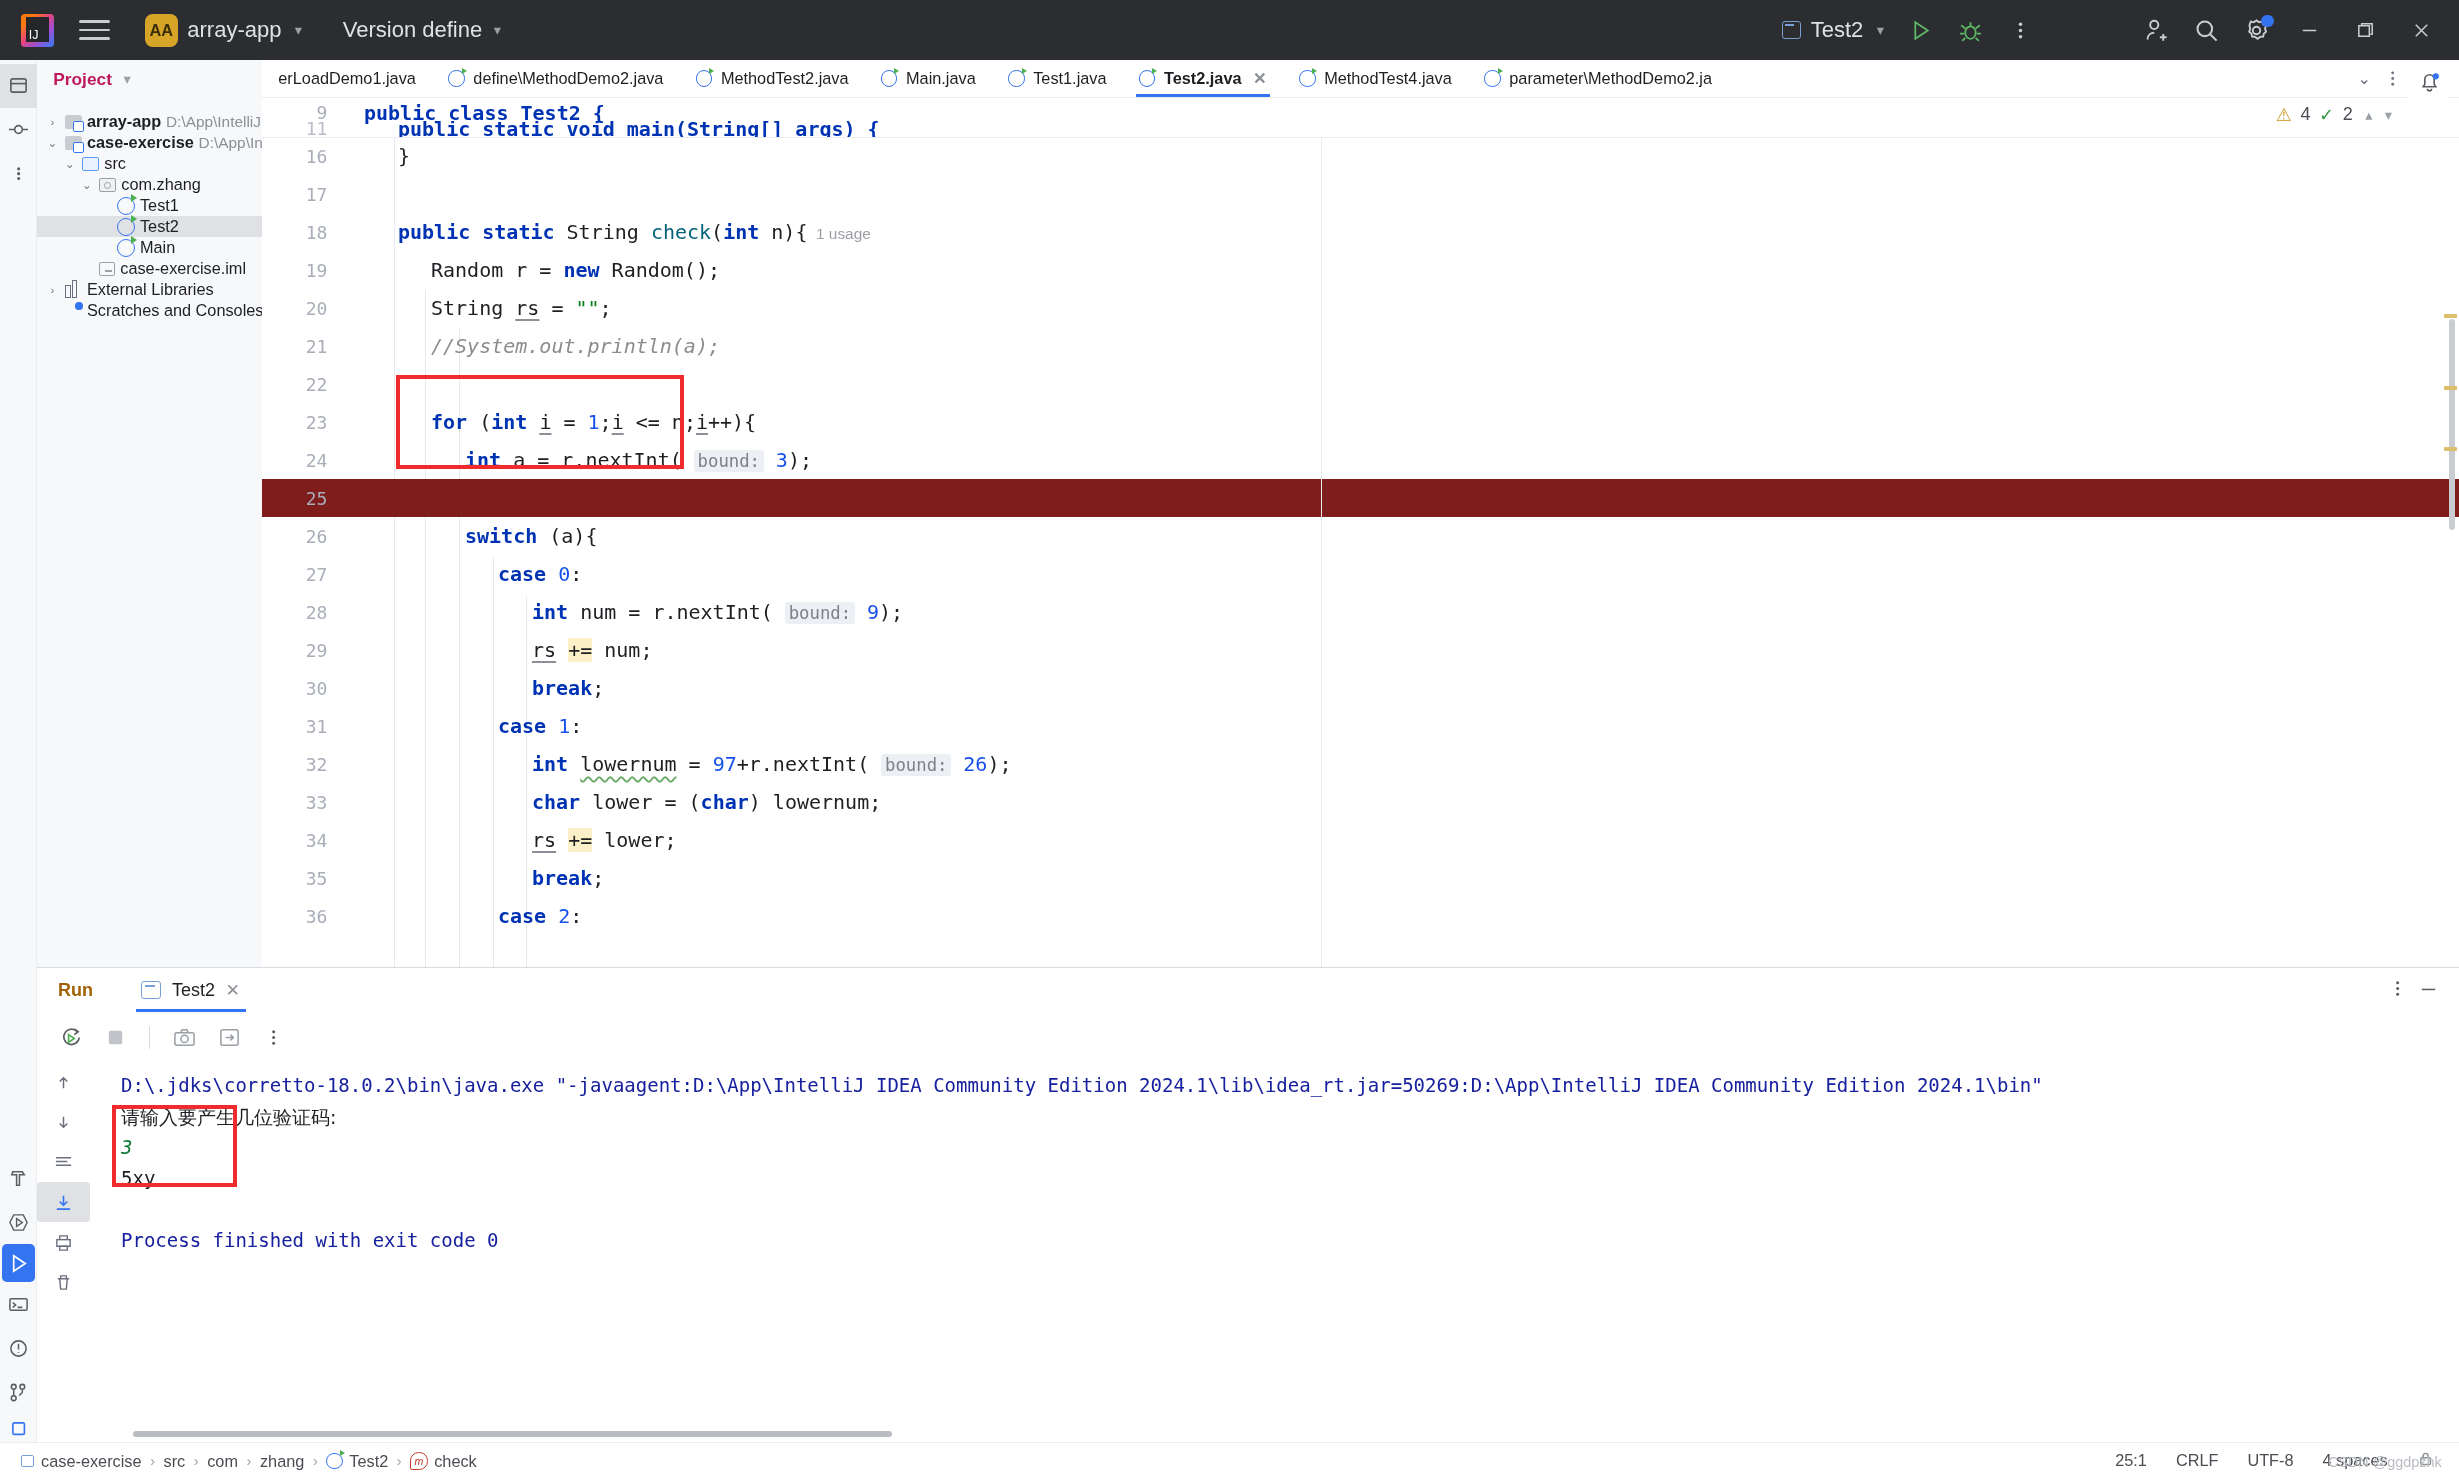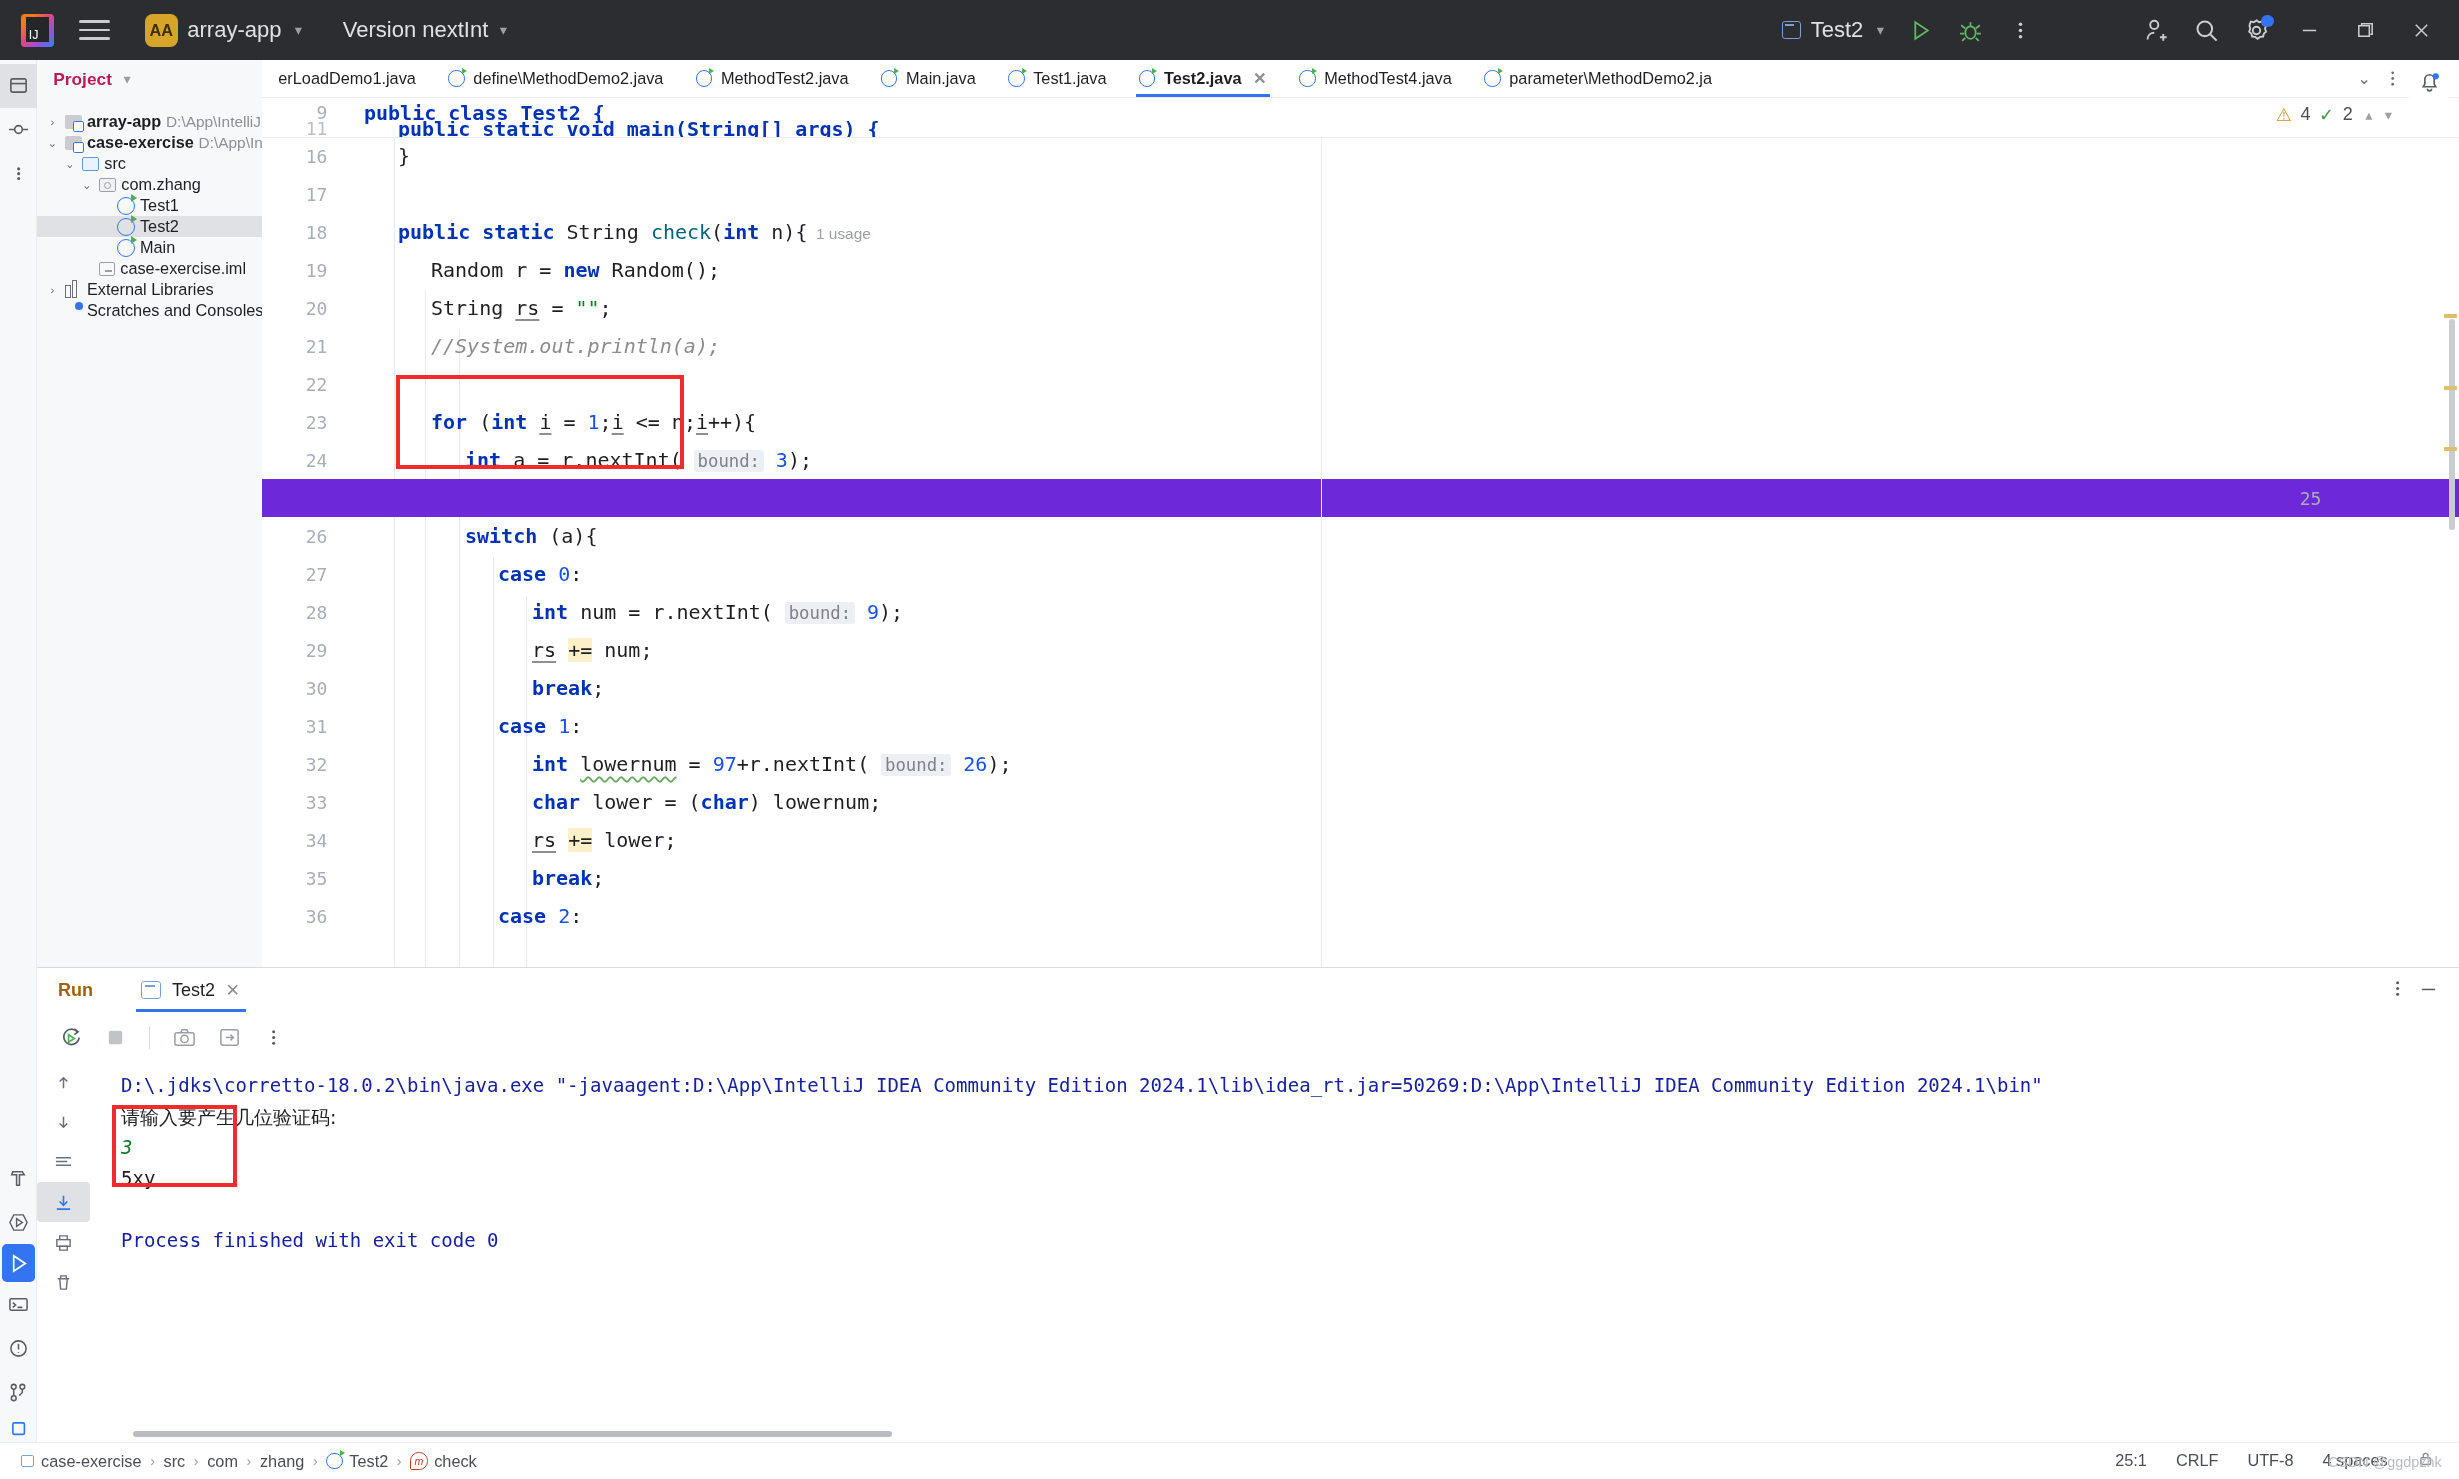--- a/index.html
+++ b/index.html
@@ -110,21 +110,21 @@
     position:absolute; left:262px; top:98px; width:2197px; height:869px;
     background:#ffffff; overflow:hidden;
   }
   .sticky {
     position:absolute; left:0; top:0; width:2197px; height:39px; background:#fff;
     box-shadow: 0 1px 0 #ebecf0; z-index:6;
   }
   .gutter-bg { position:absolute; left:0; top:0; width:101px; height:100%; background:#fff; }
   .code-rows { position:absolute; left:0; top:0; width:100%; }
   .row { height:38px; display:flex; align-items:center; position:relative; }
-  .row.cur { background:#6d28d9;justify-content:flex-end; }
+  .row.cur { background:#7f1d1d; }
   .ln { width:75px; text-align:right; padding-right:9.6px; color:#a8adb8; font-size:18px;
         font-family:"DejaVu Sans Mono", monospace; flex:none; }
   .ln.dim { color:#b9bdc7; }
   .code { font-family:"DejaVu Sans Mono", monospace; font-size:20px; color:#1e1f22; white-space:pre; padding-left:27px;}
   .k { color:#0033b3; font-weight:bold; }
   .typ { color:#1e1f22; }
   .num { color:#1750eb; }
   .str { color:#067d17; }
   .cmt { color:#8c8c8c; font-style:italic; }
   .mth { color:#00627a; }
@@ -220,21 +220,21 @@
         <i></i>
         <i></i>
         <i></i>
       </div>
     <div class="proj-chip">
       <div class="proj-badge">AA</div>
       <span>array-app</span>
       <span class="chev">▾</span>
     </div>
     <div class="vcs">
-      <span>Version nextInt</span>
+      <span>Version define</span>
       <span class="chev">▾</span>
     </div>
 
     <div class="tb-right">
       <div class="runcfg">
         <div class="sq"></div>
         <span>Test2</span>
         <span class="chev">▾</span>
       </div>
       <div class="ic-btn">

